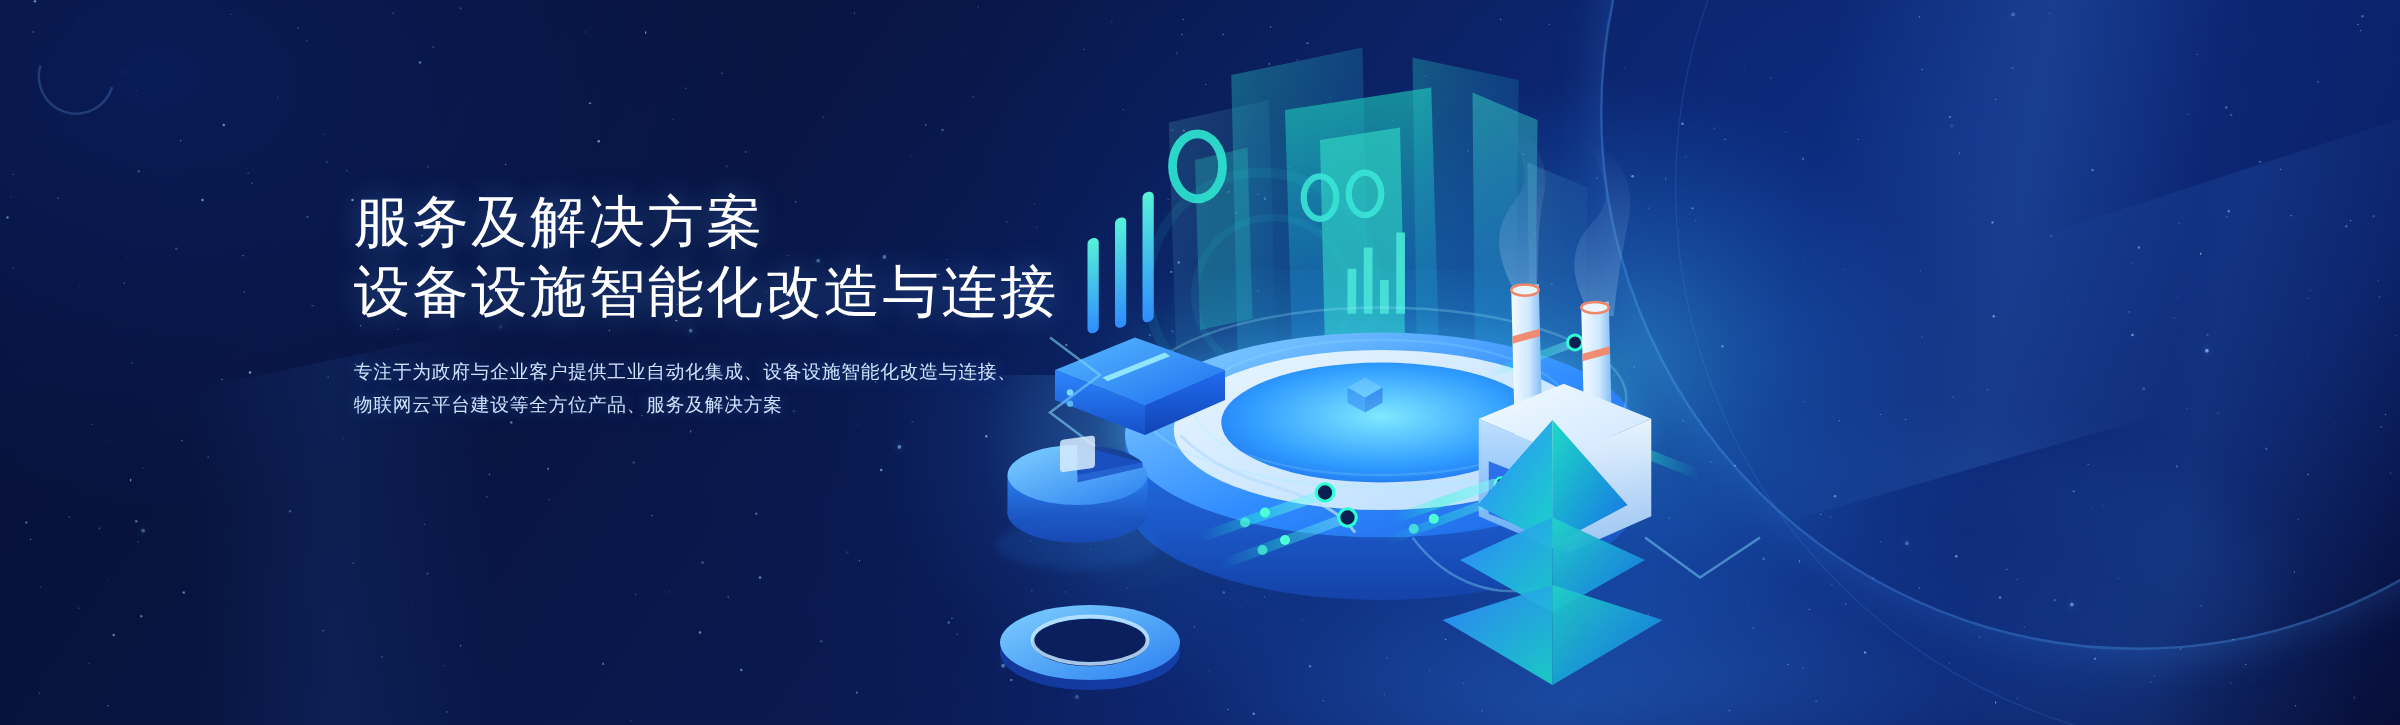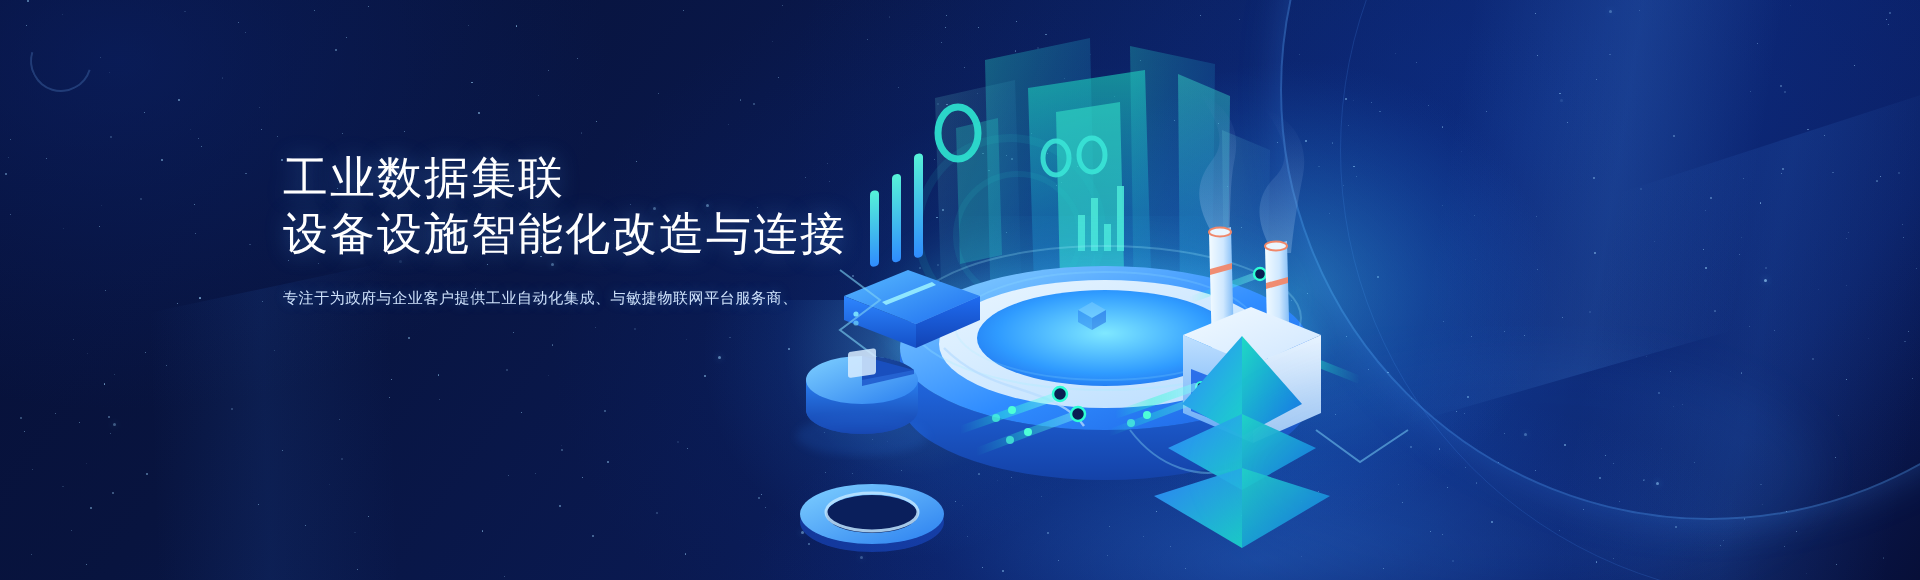--- a/index.html
+++ b/index.html
@@ -525,23 +525,24 @@
       <div class="star" style="left: 499.1px; top: 183px; width: 1.2px; height: 1.2px; opacity: 0.56;"></div>
       <div class="star" style="left: 1227.2px; top: 185.6px; width: 1.2px; height: 1.2px; opacity: 0.43;"></div>
       <div class="star" style="left: 996.5px; top: 480px; width: 1.2px; height: 1.2px; opacity: 0.14;"></div>
       <div class="star" style="left: 1608.5px; top: 9.5px; width: 3px; height: 3px; opacity: 0.33; box-shadow: rgba(120, 200, 255, 0.8) 0px 0px 6px;"></div>
       <div class="star" style="left: 1331.5px; top: 142.4px; width: 1.2px; height: 1.2px; opacity: 0.31;"></div>
       <div class="star" style="left: 430.9px; top: 229.4px; width: 1.2px; height: 1.2px; opacity: 0.18;"></div>
       <div class="star" style="left: 1694.2px; top: 462.3px; width: 1.2px; height: 1.2px; opacity: 0.32;"></div>
     </div>
 
   <div class="copy">
-    <div class="headline">工业数据集联</div>
+    <div class="headline">服务及解决方案</div>
     <div class="headline">设备设施智能化改造与连接</div>
-    <div class="subcopy">专注于为政府与企业客户提供工业自动化集成、与敏捷物联网平台服务商、</div>
+    <div class="subcopy">专注于为政府与企业客户提供工业自动化集成、设备设施智能化改造与连接、</div>
+    <div class="subcopy" style="margin-top:0">物联网云平台建设等全方位产品、服务及解决方案</div>
   </div>
 
   <div class="illo">
   <svg width="1160" height="580" viewBox="0 0 1160 580" xmlns="http://www.w3.org/2000/svg">
     <defs>
       <linearGradient id="gTowerA" x1="0" y1="0" x2="0" y2="1">
         <stop offset="0%" stop-color="#1ee0c0" stop-opacity=".80"></stop>
         <stop offset="100%" stop-color="#1b6fd8" stop-opacity=".35"></stop>
       </linearGradient>
       <linearGradient id="gTowerB" x1="0" y1="0" x2="1" y2="1">

